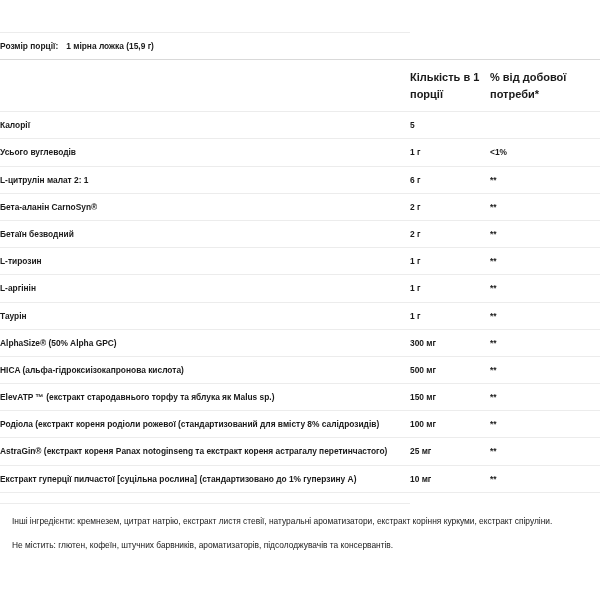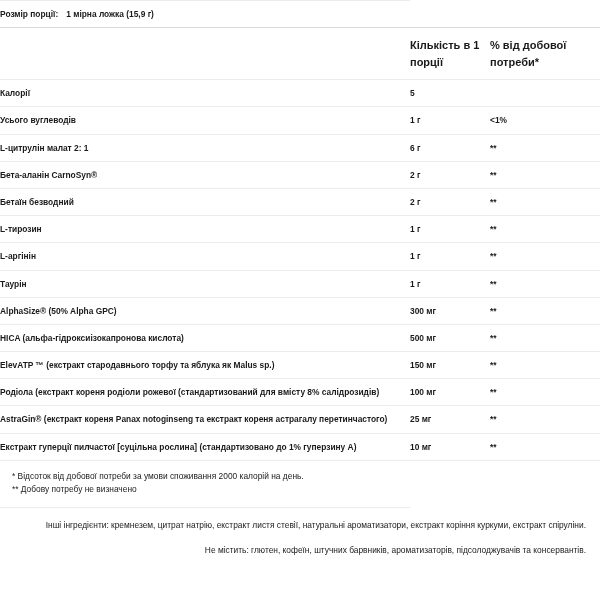--- a/index.html
+++ b/index.html
@@ -21,20 +21,21 @@
     width: 600px;
     box-sizing: border-box;
     padding: 0;
   }
 
   
   .facts {
     width: 100%;
     border-collapse: collapse;
     table-layout: fixed;
+    margin-top: 32px;
   }
   .facts td {
     vertical-align: top;
     padding: 7px 4px 7px 0;
     font-size: 8.4px;
     line-height: 1.45;
   }
 
   
   .col-name   { width: 410px; }
@@ -103,21 +104,21 @@
   .notes {
     padding: 0 14px 0 12px;
     font-size: 8.4px;
     line-height: 1.62;
     color: #1a1a1a;
   }
   .notes p {
     margin: 0;
     padding: 11px 0 0 0;
   }
-  .notes p.tight { padding-top: 11px; text-align: right; }
+  .notes p.tight { padding-top: 11px; }
 </style>
 </head>
 <body>
 
 <div class="panel">
 
   <table class="facts">
     <colgroup>
       <col class="col-name">
       <col class="col-amount">
@@ -206,24 +207,20 @@
           <td class="cell-dv">**</td>
         </tr>
         <tr class="full-row last-rule">
           <td class="cell-name">Екстракт гуперції пилчастої [суцільна рослина] (стандартизовано до 1% гуперзину А)</td>
           <td class="cell-amount">10 мг</td>
           <td class="cell-dv">**</td>
         </tr>
       </tbody>
   </table>
 
-  <div class="footnotes">
-    <div>* Відсоток від добової потреби за умови споживання 2000 калорій на день.</div>
-    <div>** Добову потребу не визначено</div>
-  </div>
 
   <div class="rule-short"></div>
 
   <div class="notes">
     <p class="tight">Інші інгредієнти: кремнезем, цитрат натрію, екстракт листя стевії, натуральні ароматизатори, екстракт коріння куркуми, екстракт спіруліни.</p>
     <p class="tight">Не містить: глютен, кофеїн, штучних барвників, ароматизаторів, підсолоджувачів та консервантів.</p>
 
   </div>
 
 </div>

